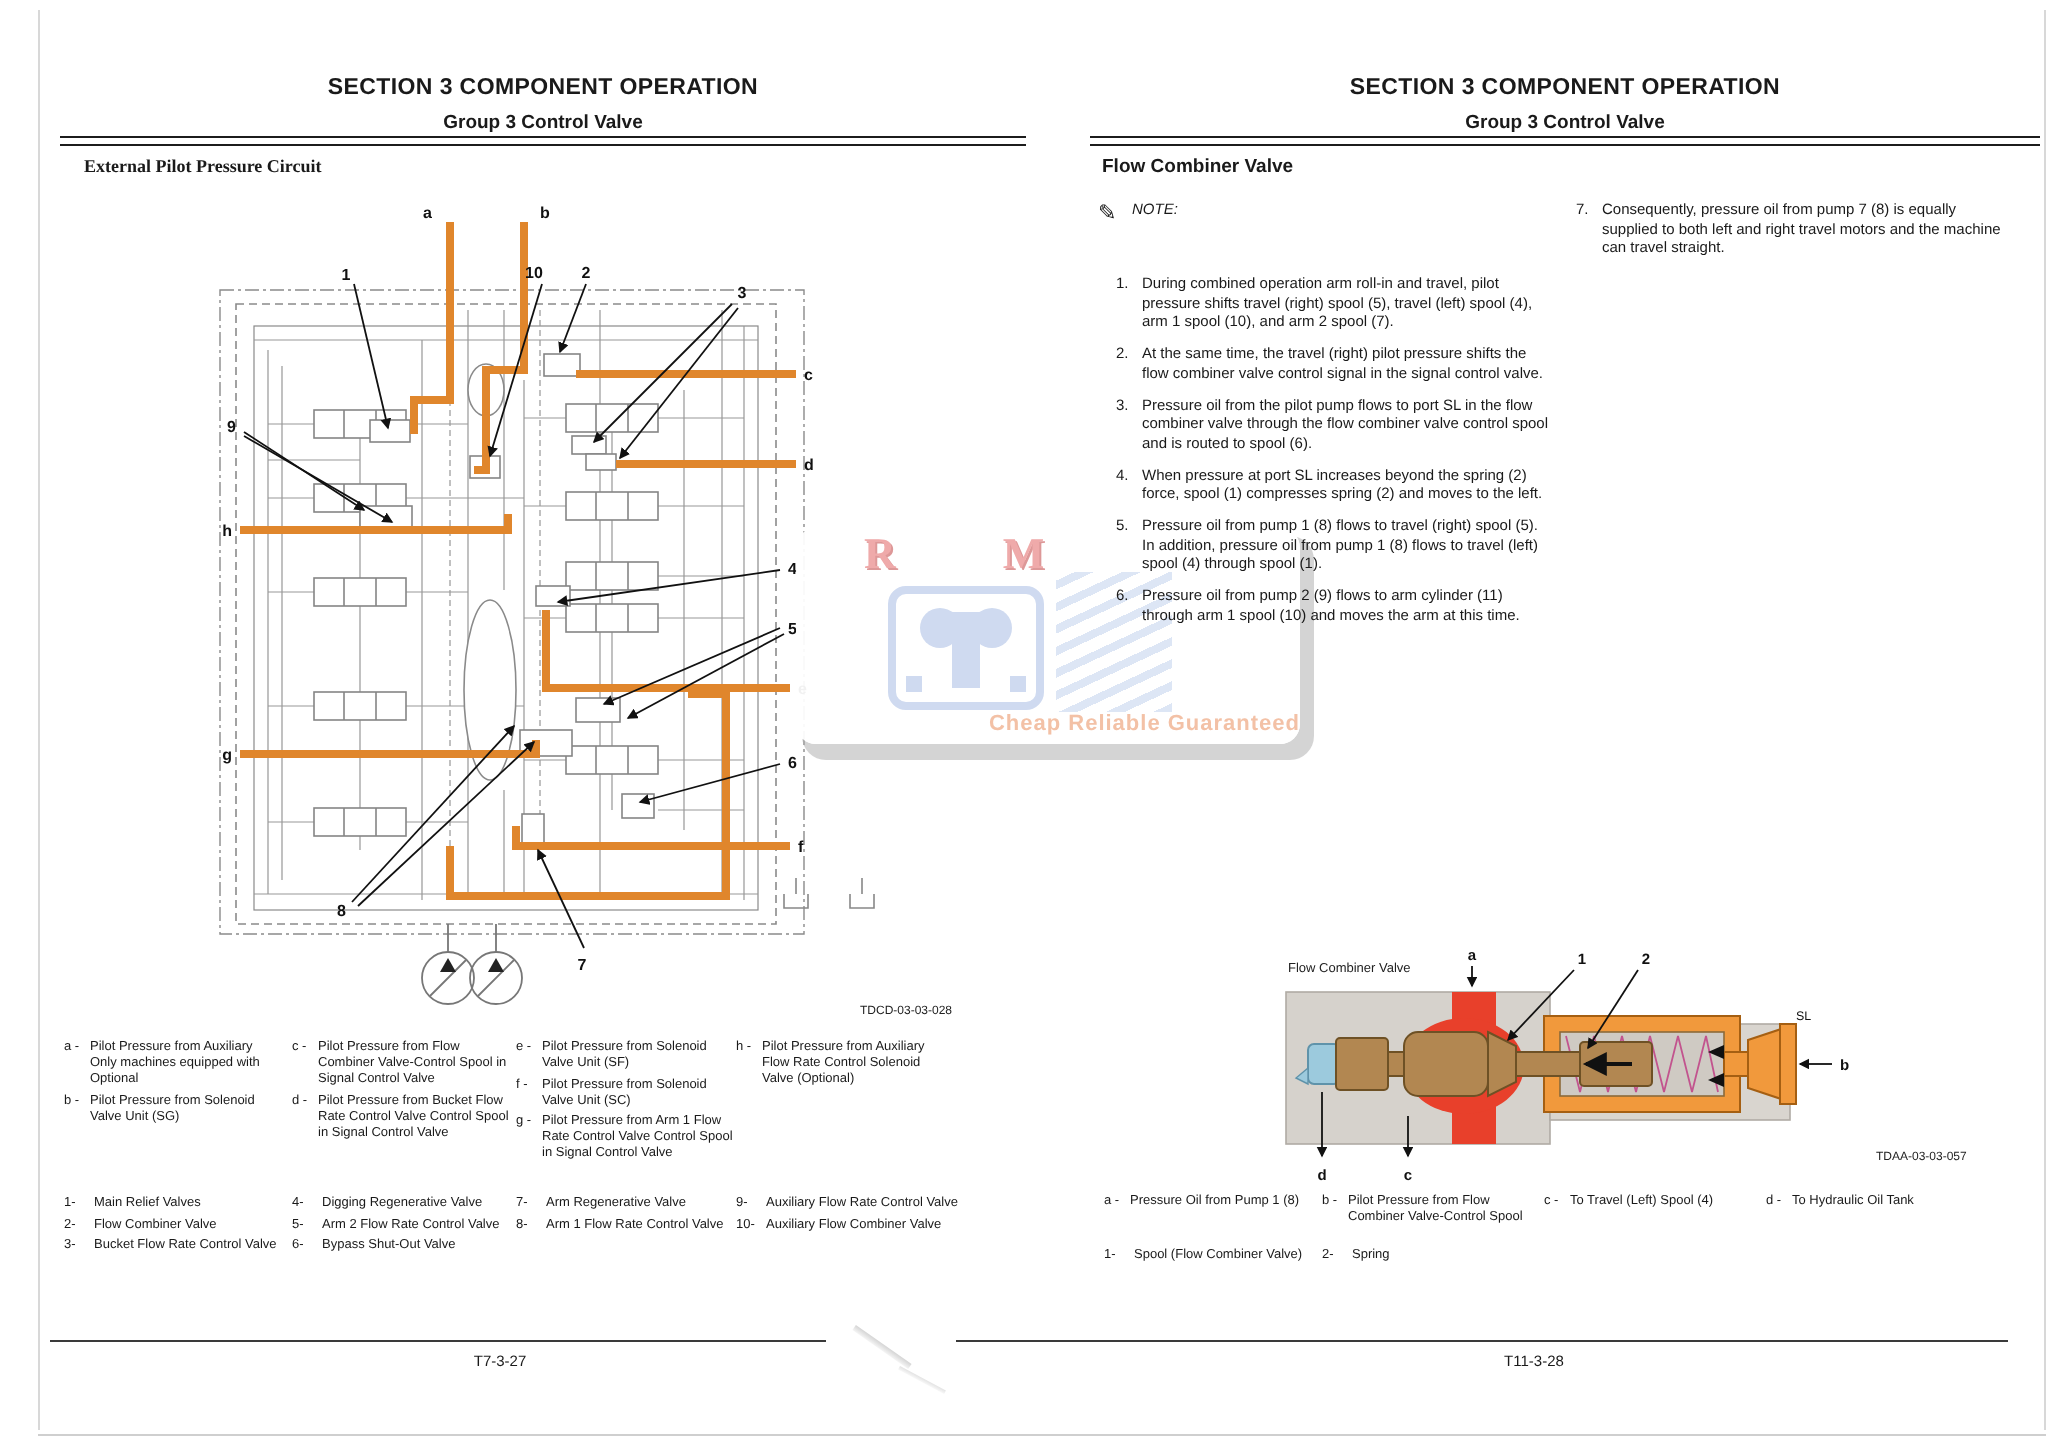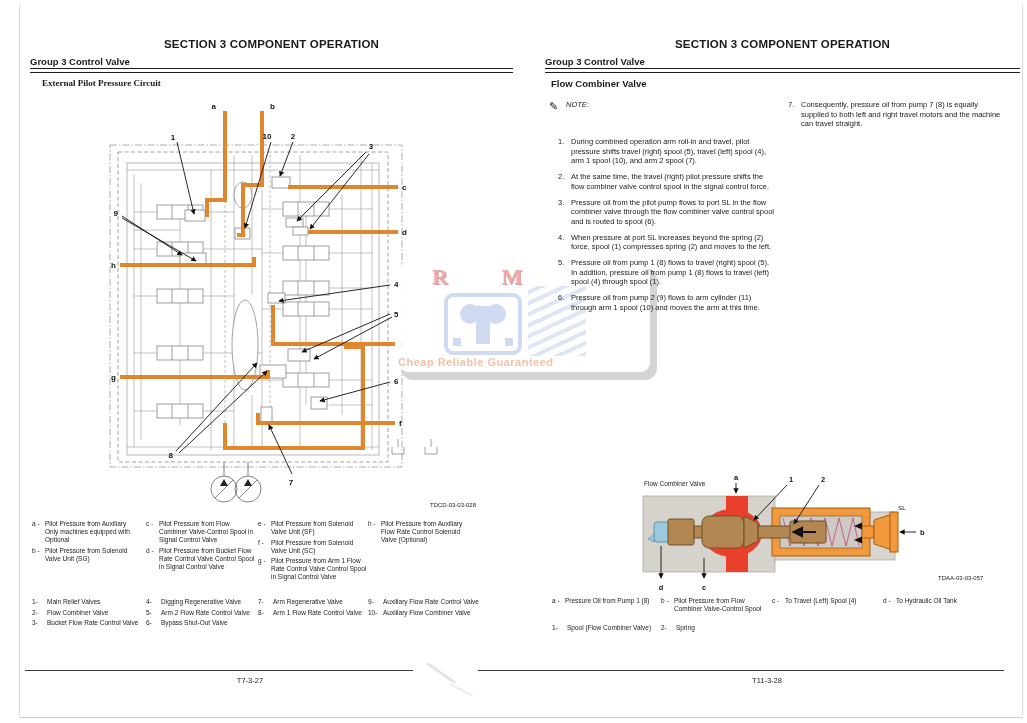--- a/index.html
+++ b/index.html
@@ -5,21 +5,21 @@
   html,body{margin:0;padding:0;}
   body{
     width:1027px;height:723px;position:relative;background:#ffffff;
     font-family:"Liberation Sans",sans-serif;color:#1a1a1a;overflow:hidden;
   }
   .abs{position:absolute;}
   .page{position:absolute;top:0;height:541px;}
   #page-left{left:20px;width:505px;z-index:1;}
   #page-right{left:535px;width:492px;z-index:3;}
   .hdr-title{font-weight:bold;font-size:11.5px;text-align:center;letter-spacing:.2px;}
-  .hdr-sub{font-weight:bold;font-size:9.5px;text-align:left;margin-top:3px;}
+  .hdr-sub{font-weight:bold;font-size:9.5px;text-align:center;margin-top:3px;}
   .hdr-rule{border-top:1.6px solid #1c1c1c;border-bottom:1px solid #1c1c1c;height:2.5px;}
   .sec-title{font-weight:bold;font-size:9px;}
   .note-wrap{font-size:7.5px;font-style:italic;line-height:9.6px;position:relative;padding-left:28px;}
   .note-label{position:absolute;left:0;top:0;}
   .steps{display:flex;flex-direction:column;gap:6px;}
   .step{display:flex;font-size:7.5px;line-height:9.7px;}
   .st-num{width:13px;flex:none;}
   .st-txt{width:205px;}
   .lg-col{display:flex;flex-direction:column;gap:2.5px;}
   .lg-row{display:flex;font-size:6.5px;line-height:8px;}
@@ -31,21 +31,21 @@
   .co{font-size:8px;font-weight:bold;fill:#111;}
   .col{font-size:7.5px;font-weight:bold;fill:#111;}
   
   #watermark{
     left:398px;top:264px;width:252px;height:108px;z-index:2;
     background:rgba(255,255,255,.94);border-radius:10px;
     box-shadow:5px 6px 0 2px rgba(170,170,170,.5);
   }
   .wm-rm{left:34px;top:0px;font-size:22px;font-weight:bold;color:#efaaaa;
     letter-spacing:24px;text-shadow:1px 1px 0 #dd9898;font-family:"Liberation Serif",serif;}
-  .wm-slogan{left:0;right:0;bottom:4px;text-align:left;font-weight:bold;
+  .wm-slogan{left:0;right:0;bottom:4px;text-align:right;font-weight:bold;
     font-size:11px;color:#f3c1a6;letter-spacing:.5px;}
   .wm-stripes{left:130px;top:22px;width:58px;height:70px;
     background:repeating-linear-gradient(-25deg,#dde6f5 0 4px,transparent 4px 10px);}
   .edge-v{width:1px;background:#d8d8d8;}
   .curl{background:linear-gradient(#b9b9b9,#eee);}
 </style>
 </head>
 <body>
 
 <div class="abs edge-v" style="left:19px;top:5px;height:710px;"></div>
@@ -323,21 +323,21 @@
     <span class="note-label">NOTE:</span>
   </div>
 
   <div class="abs steps" style="left:23px;top:137px;width:222px;">
     <div class="step">
         <span class="st-num">1.</span>
         <div class="st-txt">During combined operation arm roll-in and travel, pilot pressure shifts travel (right) spool (5), travel (left) spool (4), arm 1 spool (10), and arm 2 spool (7).</div>
       </div>
     <div class="step">
         <span class="st-num">2.</span>
-        <div class="st-txt">At the same time, the travel (right) pilot pressure shifts the flow combiner valve control spool in the signal control force.</div>
+        <div class="st-txt">At the same time, the travel (right) pilot pressure shifts the flow combiner valve control signal in the signal control valve.</div>
       </div>
     <div class="step">
         <span class="st-num">3.</span>
         <div class="st-txt">Pressure oil from the pilot pump flows to port SL in the flow combiner valve through the flow combiner valve control spool and is routed to spool (6).</div>
       </div>
     <div class="step">
         <span class="st-num">4.</span>
         <div class="st-txt">When pressure at port SL increases beyond the spring (2) force, spool (1) compresses spring (2) and moves to the left.</div>
       </div>
     <div class="step">

